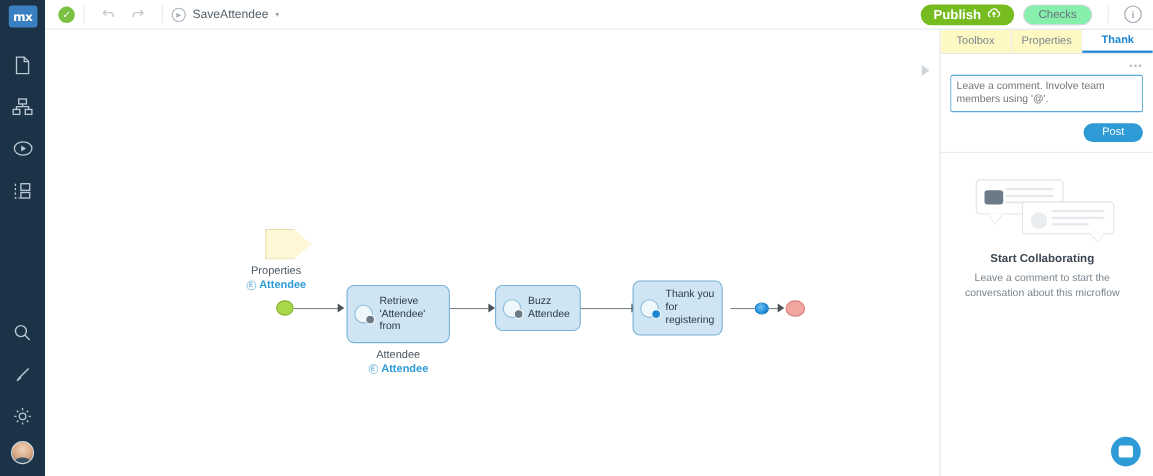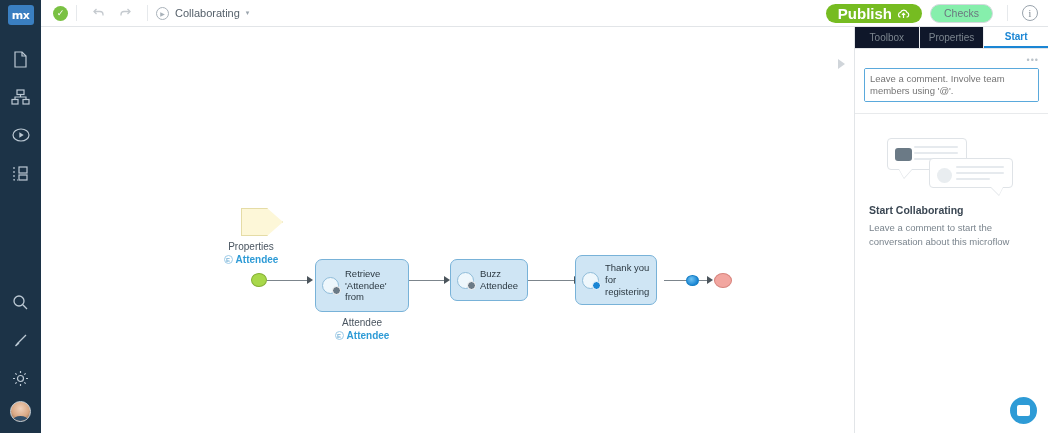--- a/index.html
+++ b/index.html
@@ -73,21 +73,21 @@
   .flow-name .caret { font-size: 7px; color: #9aa4ad; }
   .circ-ico {
     width: 13px; height: 13px; border-radius: 50%;
     border: 1px solid #a9b2ba; display: flex; align-items: center; justify-content: center;
     color: #a9b2ba; font-size: 6px;
   }
 
   .tb-right { margin-left: auto; display: flex; align-items: center; padding-right: 10px; gap: 8px; }
   .btn-publish {
     background: #76bc21; color: #fff; border: none; border-radius: 11px;
-    height: 19px; padding: 0 12px; font-size: 15px; font-weight: bold;
+    height: 19px; padding: 0 12px; font-size: 12px; font-weight: bold;
     display: flex; align-items: center; gap: 5px; cursor: pointer;
     font-family: "Liberation Sans", sans-serif;
   }
   .btn-checks {
     background: #86efac; color: #6b767f; border: 1px solid #d4d9dd; border-radius: 11px;
     height: 19px; padding: 0 13px; font-size: 10.5px; cursor: pointer;
     display: flex; align-items: center;
     font-family: "Liberation Sans", sans-serif;
   }
   .info-ico {
@@ -174,41 +174,41 @@
   }
   .badge.comment { border: 1px solid #b9c2c9; background: #f5f7f8; color: #7e8a93; }
   .badge.link { border: 1px solid #cfc37a; background: #f8f5df; color: #a89a4d; border-radius: 50%; }
 
   
   .rpanel { width: 193px; flex: 0 0 193px; background: #fff; display: flex; flex-direction: column; }
   .tabs { display: flex; height: 22px; border-bottom: 1px solid #e2e5e8; }
   .tab {
     flex: 1; display: flex; align-items: center; justify-content: center;
     font-size: 10px; color: #7b858e; cursor: pointer; border-right: 1px solid #eceef0;
-    background: #0f172a;
+    background: #fef9c3;
   }
   .tab:last-child { border-right: none; }
   .tab.active { color: #1b86d4; background: #fff; border-bottom: 2px solid #1b86d4; font-weight: bold; }
 
   .buzz-top { padding: 6px 9px 9px 9px; border-bottom: 1px solid #e8eaec; }
   .dots { text-align: right; color: #b9c2c9; letter-spacing: 1px; font-size: 9px; cursor: pointer; height: 11px; }
   .comment-box {
     width: 100%; height: 34px; border: 1px solid #5aa9dc; border-radius: 2px;
     padding: 4px 5px; font-size: 9.5px; color: #aab3ba; resize: none; outline: none;
     font-family: "Liberation Sans", sans-serif; line-height: 1.3;
     margin-top: 2px;
   }
   .post-row { display: flex; justify-content: flex-end; margin-top: 7px; }
   .btn-post {
     background: #2e9bd6; color: #fff; border: none; border-radius: 10px;
     height: 17px; padding: 0 17px; font-size: 10px; cursor: pointer;
     font-family: "Liberation Sans", sans-serif;
   }
 
-  .empty-state { padding: 22px 22px 0 14px; }
+  .empty-state { padding: 22px 22px 0 14px; text-align: center; }
   .bubbles { position: relative; height: 58px; margin-bottom: 10px; }
   .bub {
     position: absolute; background: #fff; border: 1px solid #dfe3e7; border-radius: 4px;
   }
   .bub .lines { position: absolute; right: 6px; top: 7px; width: 46px; }
   .bub .ln { height: 2px; background: #e6eaee; margin-bottom: 4px; border-radius: 1px; }
   .bub-av {
     position: absolute; left: 7px; top: 9px; width: 17px; height: 13px; border-radius: 3px;
     background: #6b7a86;
   }
@@ -317,21 +317,21 @@
           <span>
             <svg width="14" height="12" viewBox="0 0 14 12" fill="none" stroke="#c5cacf" stroke-width="1.3">
               <path d="M11 5.5H5a3 3 0 00-3 3v1"></path>
                 <path d="M8.5 3L11 5.5 8.5 8"></path>
             </svg>
           </span>
         </div>
         <div class="divider-v"></div>
         <div class="flow-name">
           <span class="circ-ico">▶</span>
-          <span>Collaborating</span>
+          <span>SaveAttendee</span>
           <span class="caret">▾</span>
         </div>
       </div>
       <div class="tb-right">
         <button class="btn-publish">
           <span>Publish</span>
           <span>
             <svg width="13" height="10" viewBox="0 0 13 10" fill="none" stroke="#fff" stroke-width="1.2">
               <path d="M3.4 8.2A2.5 2.5 0 013.6 3.3 3.4 3.4 0 0110 3.5a2.4 2.4 0 01-.4 4.7"></path>
               <path d="M6.5 9V4.4M4.9 5.9L6.5 4.3 8.1 5.9"></path>
@@ -427,26 +427,29 @@
         <div class="conn" style="left:658px; top:253px; width:12px;"></div>
         <div class="arrow-head" style="left:666px; top:249px;"></div>
         <div class="node end-ev" style="left:673px; top:246px;"></div>
 
       </div>
 
       <div class="rpanel">
         <div class="tabs">
           <div class="tab">Toolbox</div>
           <div class="tab">Properties</div>
-          <div class="tab active">Start</div>
+          <div class="tab active">Thank</div>
         </div>
 
         <div class="buzz-top">
           <div class="dots">•••</div>
           <textarea class="comment-box" placeholder="Leave a comment. Involve team members using '@'." style=""></textarea>
+          <div class="post-row">
+            <button class="btn-post">Post</button>
+          </div>
         </div>
 
         <div class="empty-state">
           <div class="bubbles">
             <div class="bub" style="left:18px; top:2px; width:80px; height:32px;">
               <div class="bub-av"></div>
               <div class="lines">
                 <div class="ln" style="width:44px;"></div>
                   <div class="ln" style="width:44px;"></div>
                   <div class="ln" style="width:30px;"></div>

